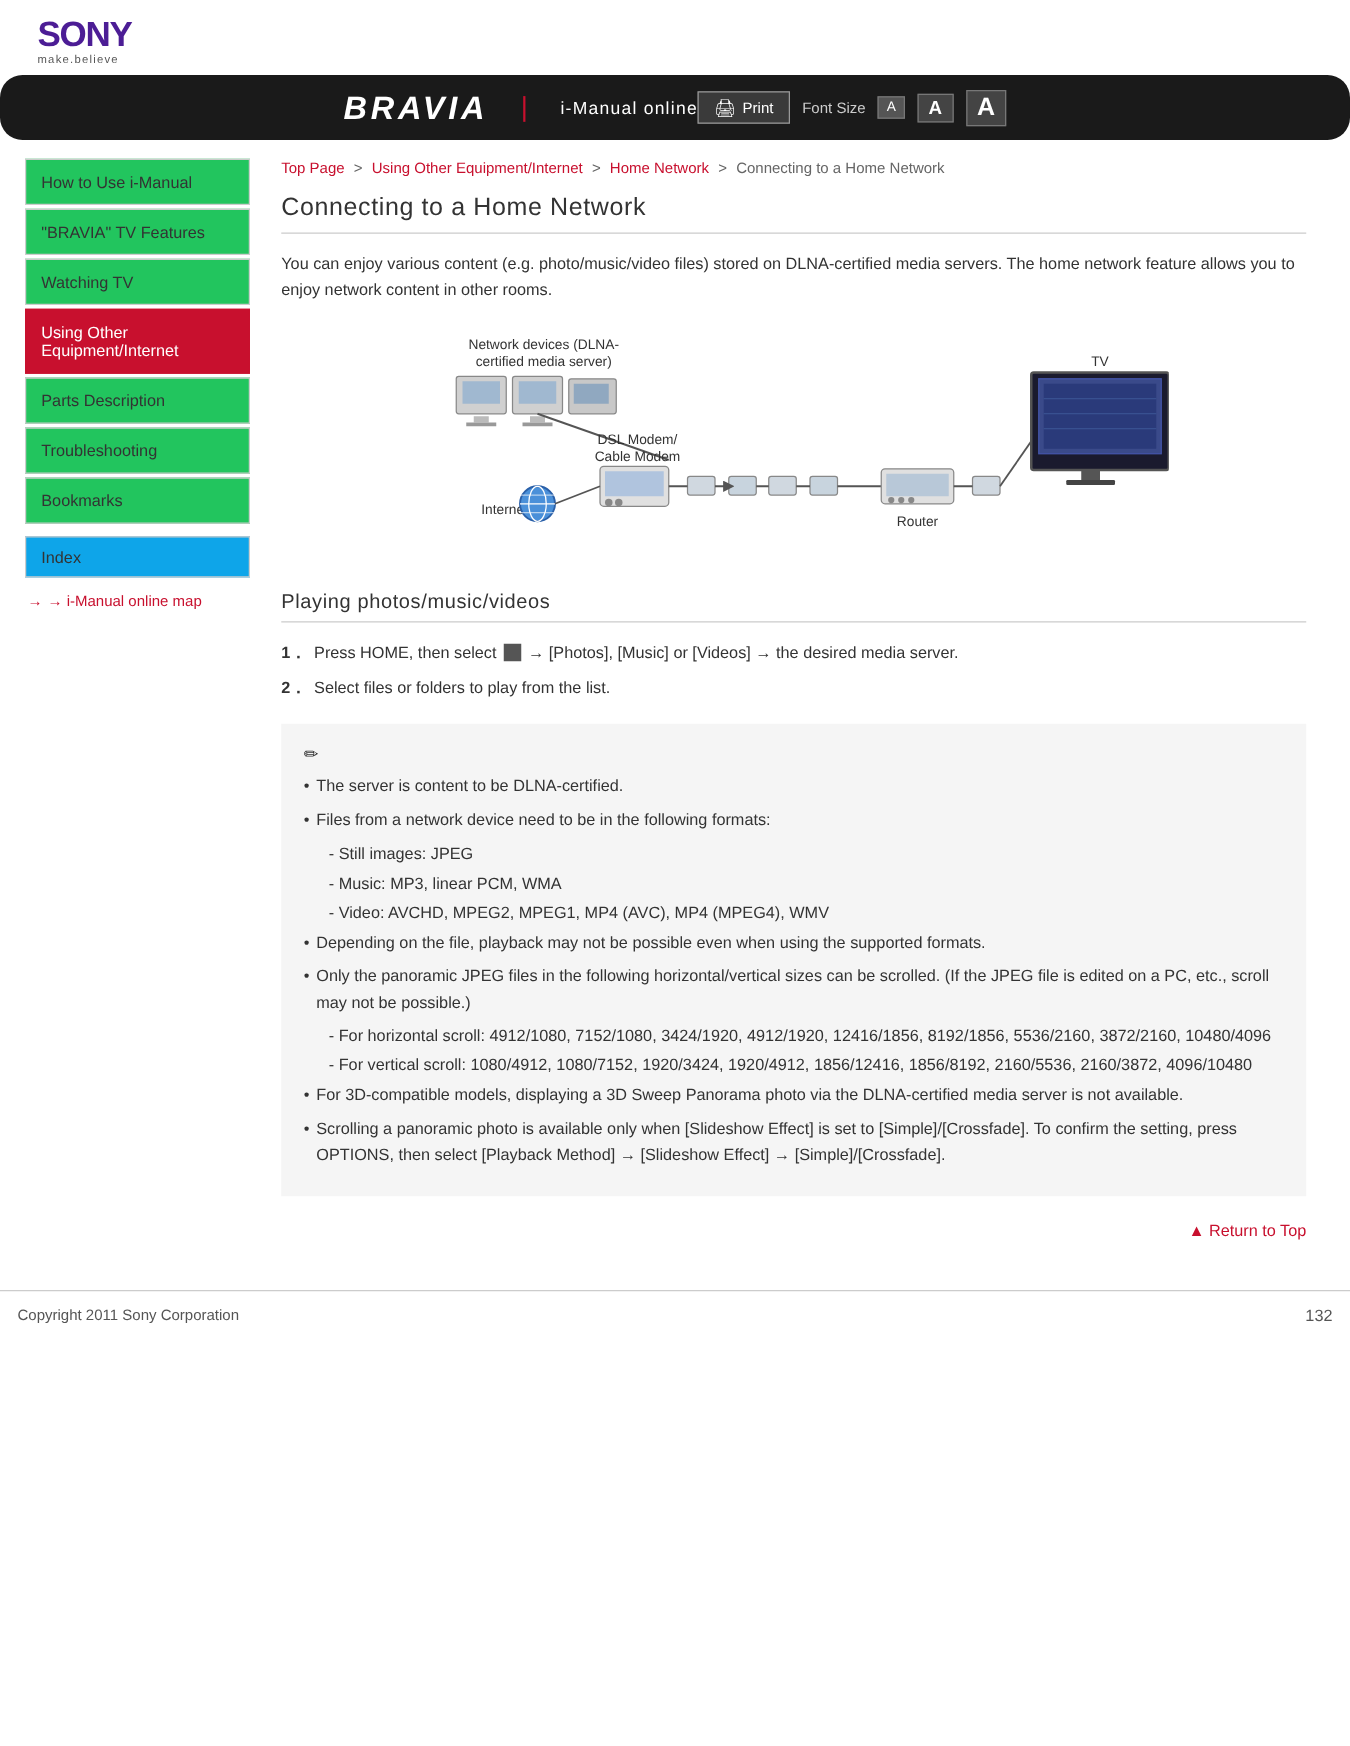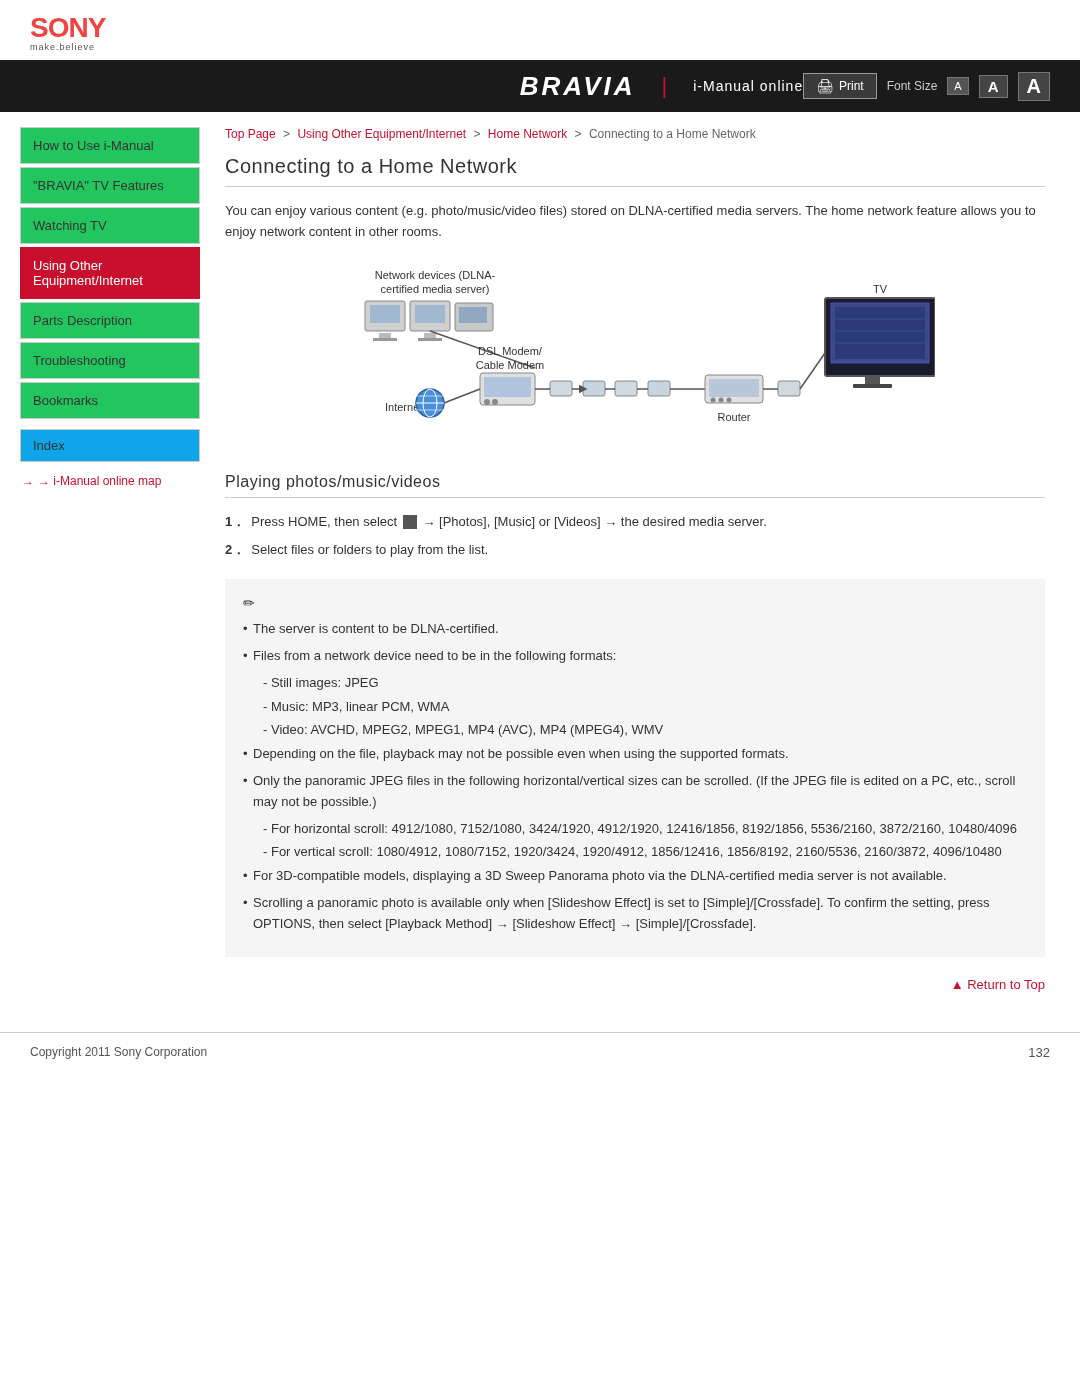--- a/index.html
+++ b/index.html
@@ -21,37 +21,38 @@
     .sony-logo {
       display: flex;
       flex-direction: column;
       align-items: flex-start;
     }
     .sony-text {
       font-size: 28px;
       font-weight: 900;
       font-family: Arial Black, Arial, sans-serif;
       letter-spacing: -1px;
-      color: #ef4444;
+      color: #4c1d95;
     }
     .sony-tagline {
       font-size: 9px;
       color: #555;
       letter-spacing: 1px;
       margin-top: -2px;
     }
 
     
     .bravia-bar {
       background: #1a1a1a;
       display: flex;
       align-items: center;
-      justify-content: flex-end;
+      justify-content: center;
       padding: 0 30px;
       height: 52px;
+      border-radius: 18px;
     }
     .bravia-left {
       display: flex;
       align-items: center;
       gap: 20px;
     }
     .bravia-logo {
       color: #fff;
       font-size: 26px;
       font-weight: 900;
@@ -275,21 +276,21 @@
       cursor: pointer;
       text-decoration: none;
       display: inline-flex;
       align-items: center;
       gap: 4px;
     }
 
     
     .footer {
       border-top: 1px solid #ccc;
-      padding: 12px 30px;
+      padding: 12px 14px;
       display: flex;
       justify-content: space-between;
       align-items: center;
       margin-top: 10px;
     }
     .footer-copy {
       font-size: 12px;
       color: #555;
     }
     .footer-page {

